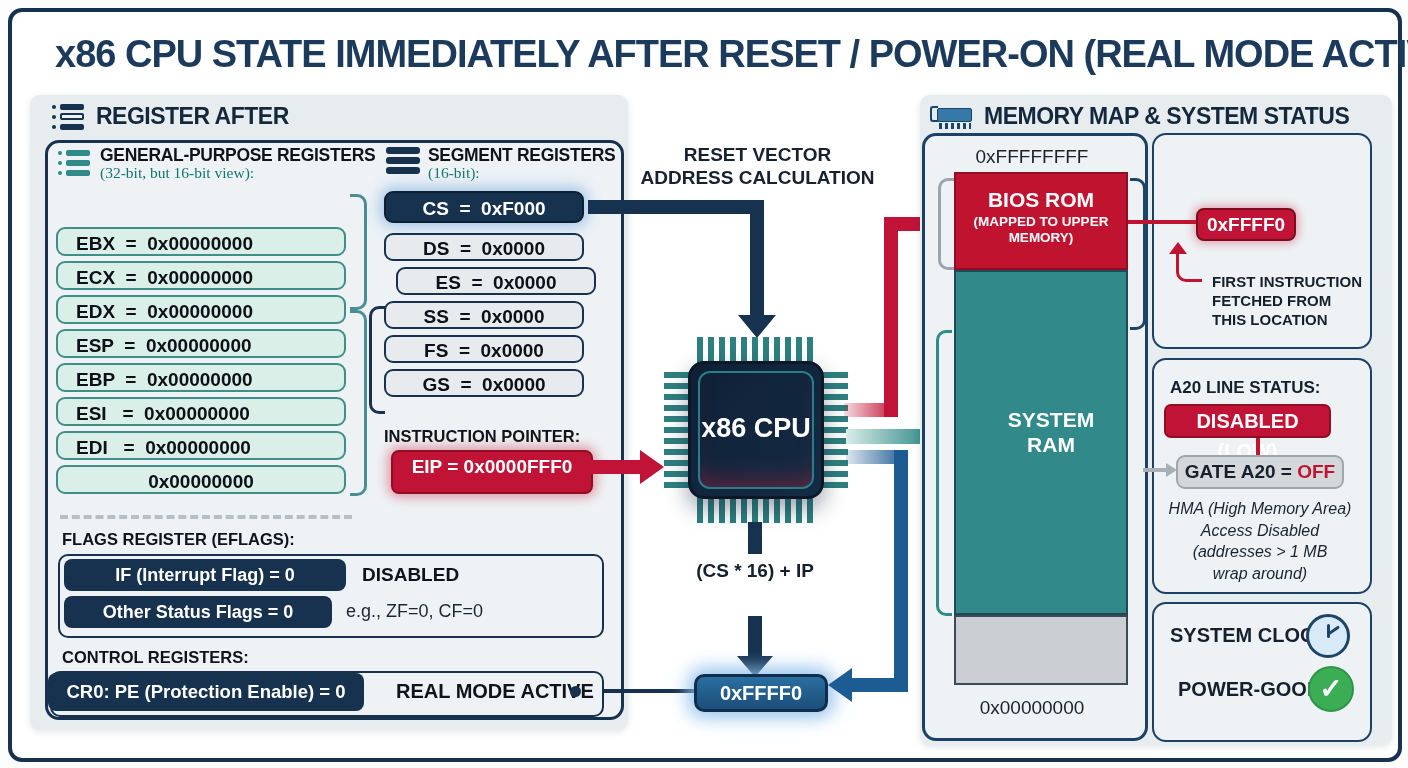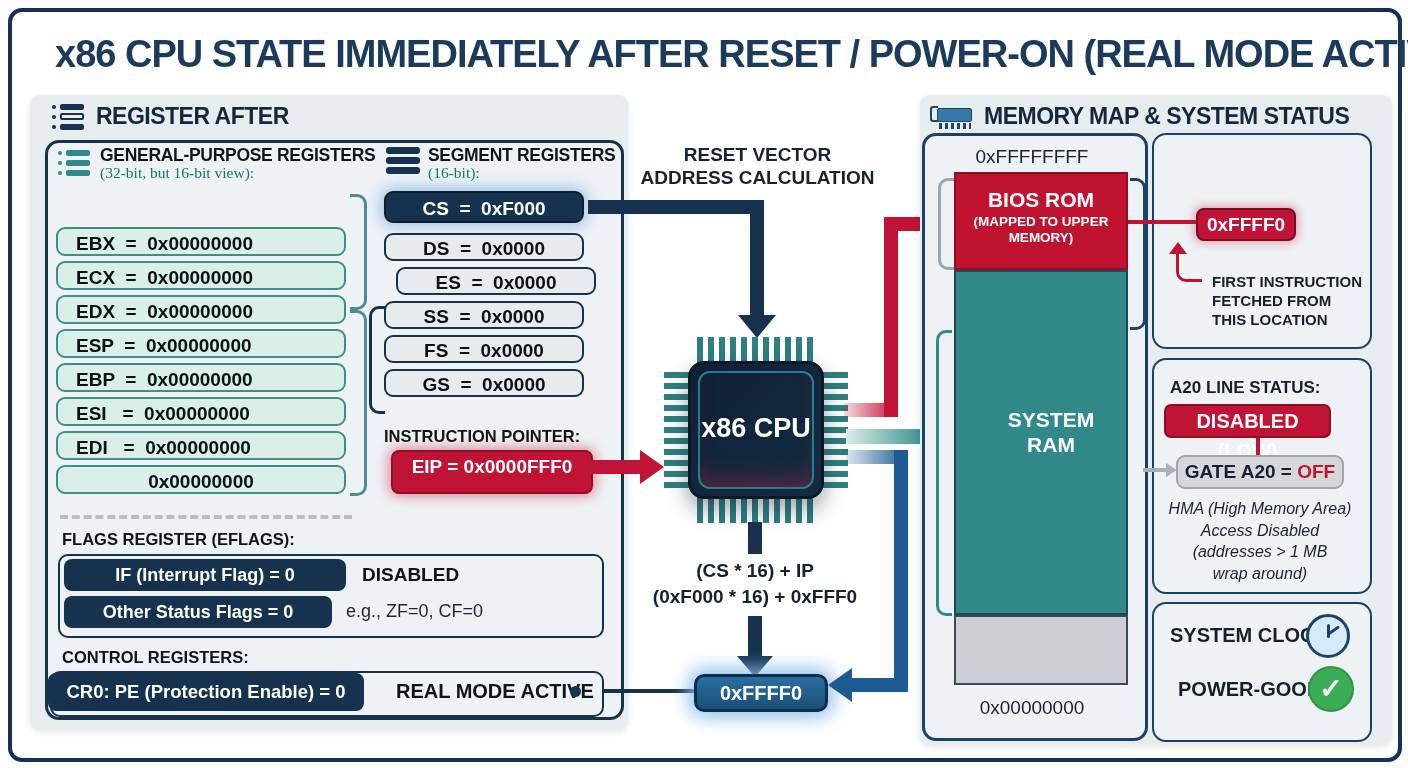--- a/index.html
+++ b/index.html
@@ -132,21 +132,20 @@
   <div class="abs" style="left:664px;top:372px;width:26px;height:116px;background:repeating-linear-gradient(to bottom,#2e7f80 0 6px,transparent 6px 11px);"></div>
   <div class="abs" style="left:822px;top:372px;width:26px;height:116px;background:repeating-linear-gradient(to bottom,#2e7f80 0 6px,transparent 6px 11px);"></div>
   <div class="abs" style="left:688px;top:361px;width:136px;height:138px;border-radius:16px;background:linear-gradient(135deg,#0f2036,#142c44);border:3px solid #0b1828;box-shadow:0 10px 22px rgba(10,25,45,.4);box-sizing:border-box;">
     <div style="position:absolute;left:7px;top:7px;right:7px;bottom:7px;border-radius:12px;border:2px solid #2a7d8c;box-shadow:inset 0 -20px 28px -18px rgba(200,30,60,.55);"></div>
     <div style="position:absolute;left:0;right:0;top:50%;transform:translateY(-55%);text-align:center;color:#fff;font-size:27px;font-weight:700;">x86 CPU</div>
   </div>
 
   <div class="abs line" style="left:748px;top:522px;width:14px;height:32px;"></div>
   <div class="abs" style="left:630px;top:558px;width:250px;text-align:center;font-size:19px;font-weight:700;color:#14202c;line-height:26px;">
     <div>(CS * 16) + IP</div>
-    <div>(0xF000 * 16) + 0xFFF0</div>
   </div>
   <div class="abs line" style="left:748px;top:616px;width:14px;height:42px;"></div>
   <div class="abs tri" style="left:737px;top:656px;border-left:18px solid transparent;border-right:18px solid transparent;border-top:21px solid #16324f;"></div>
   <div class="abs" style="left:694px;top:674px;width:134px;height:38px;border-radius:10px;background:linear-gradient(180deg,#2a6fa0,#1b4e7a);border:3px solid #0f2e4c;box-shadow:0 0 18px 6px rgba(140,190,235,.9);color:#fff;font-size:20px;font-weight:700;text-align:center;line-height:32px;box-sizing:border-box;">0xFFFF0</div>
 
   <div class="abs" style="left:844px;top:403px;width:54px;height:14px;background:linear-gradient(to right,rgba(193,19,53,.15),#c11335);"></div>
   <div class="abs" style="left:884px;top:217px;width:14px;height:200px;background:#c11335;"></div>
   <div class="abs" style="left:884px;top:217px;width:52px;height:14px;background:#c11335;"></div>
   <div class="abs tri" style="left:934px;top:208px;border-top:16px solid transparent;border-bottom:16px solid transparent;border-left:22px solid #c11335;"></div>
 

